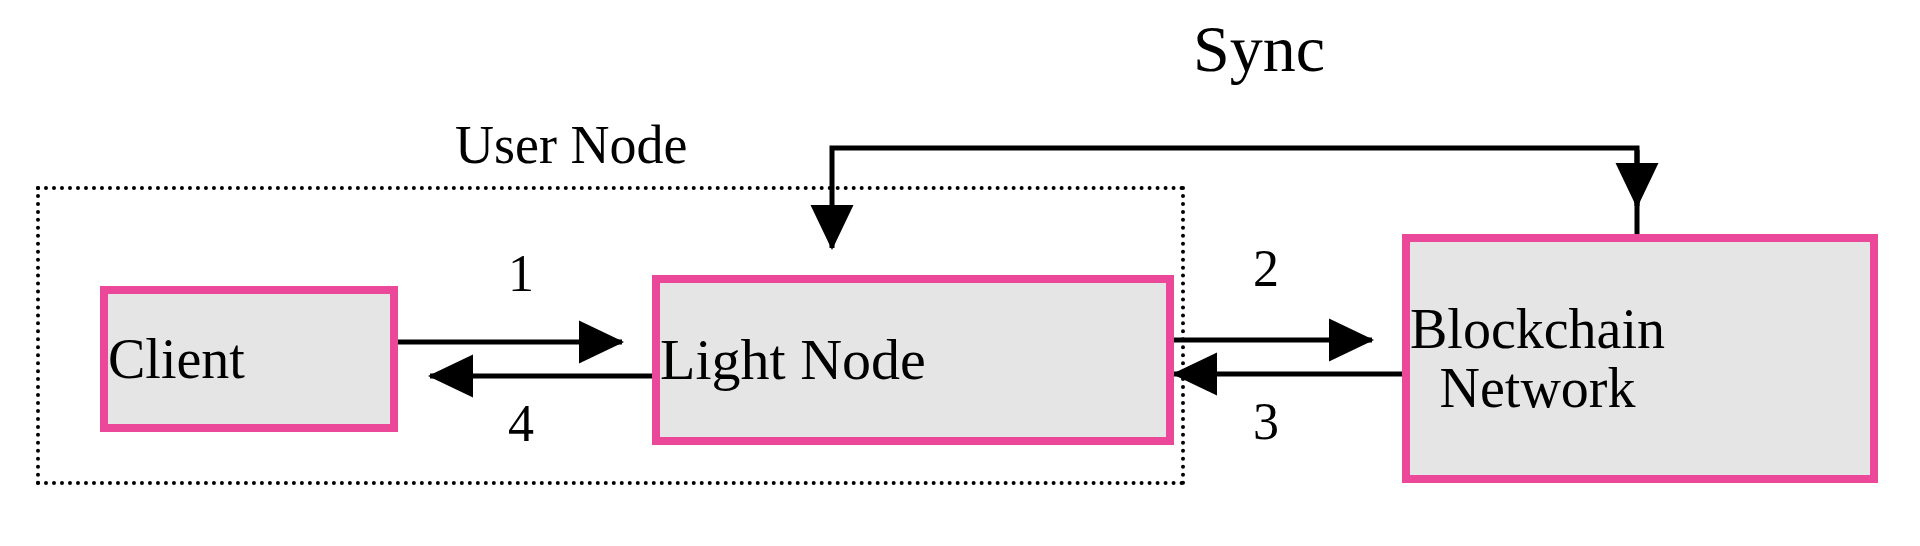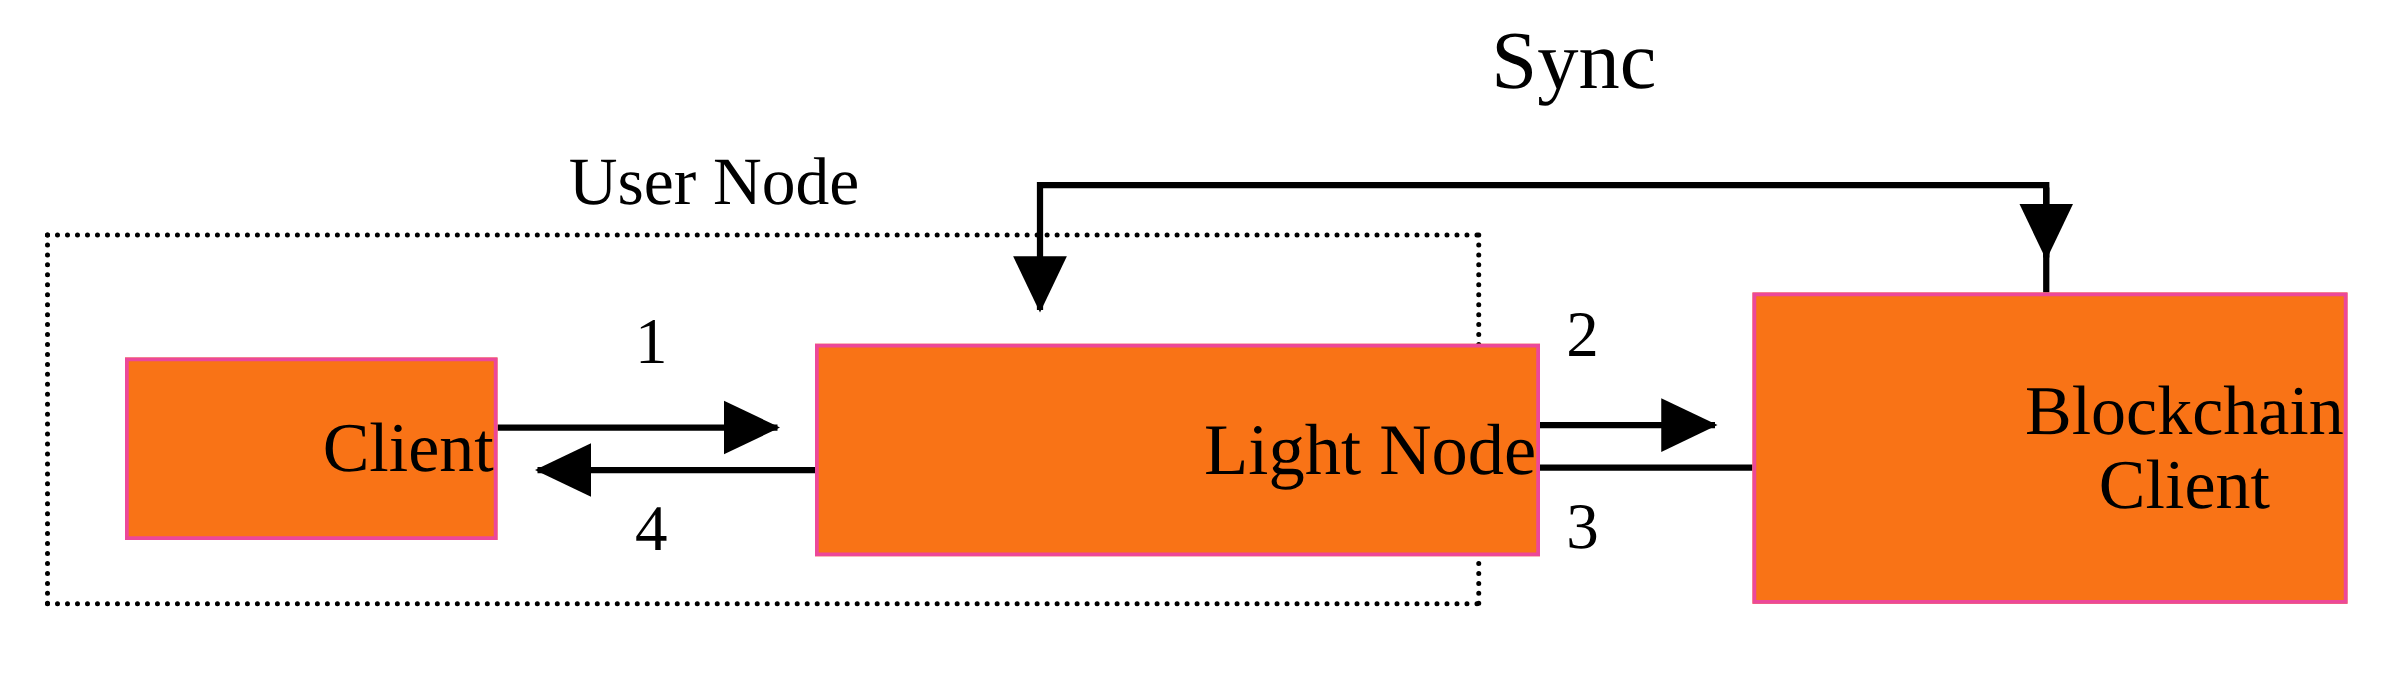--- a/index.html
+++ b/index.html
@@ -21,44 +21,44 @@
   #diagram-svg {
     position: absolute;
     left: 0;
     top: 0;
     width: 1920px;
     height: 546px;
   }
   .node-box {
     position: absolute;
     box-sizing: border-box;
-    border: 3px solid #ec4899;
-    background: #f97316;
+    border: 8px solid #ec4899;
+    background: #e5e5e5;
     display: flex;
     align-items: center;
-    justify-content: flex-end;
+    justify-content: flex-start;
     text-align: center;
     line-height: 1.04;
     color: #000000;
   }
   .node-label {
     display: block;
     white-space: pre-line;
   }
   #node-client {
     left: 100px;
     top: 286px;
     width: 298px;
     height: 146px;
     font-size: 56px;
   }
   #node-light-node {
     left: 652px;
     top: 275px;
-    width: 580px;
+    width: 522px;
     height: 170px;
     font-size: 58px;
   }
   #node-blockchain-network {
     left: 1402px;
     top: 234px;
     width: 476px;
     height: 249px;
     font-size: 56px;
   }
@@ -143,21 +143,21 @@
   <div id="node-client" class="node-box">
     <span class="node-label">Client</span>
   </div>
 
   <div id="node-light-node" class="node-box">
     <span class="node-label">Light Node</span>
   </div>
 
   <div id="node-blockchain-network" class="node-box">
     <span class="node-label">Blockchain
-Client</span>
+Network</span>
   </div>
 
   <div id="edge-label-1" class="edge-label">1</div>
   <div id="edge-label-4" class="edge-label">4</div>
   <div id="edge-label-2" class="edge-label">2</div>
   <div id="edge-label-3" class="edge-label">3</div>
 
 </div>
 
 </body></html>

